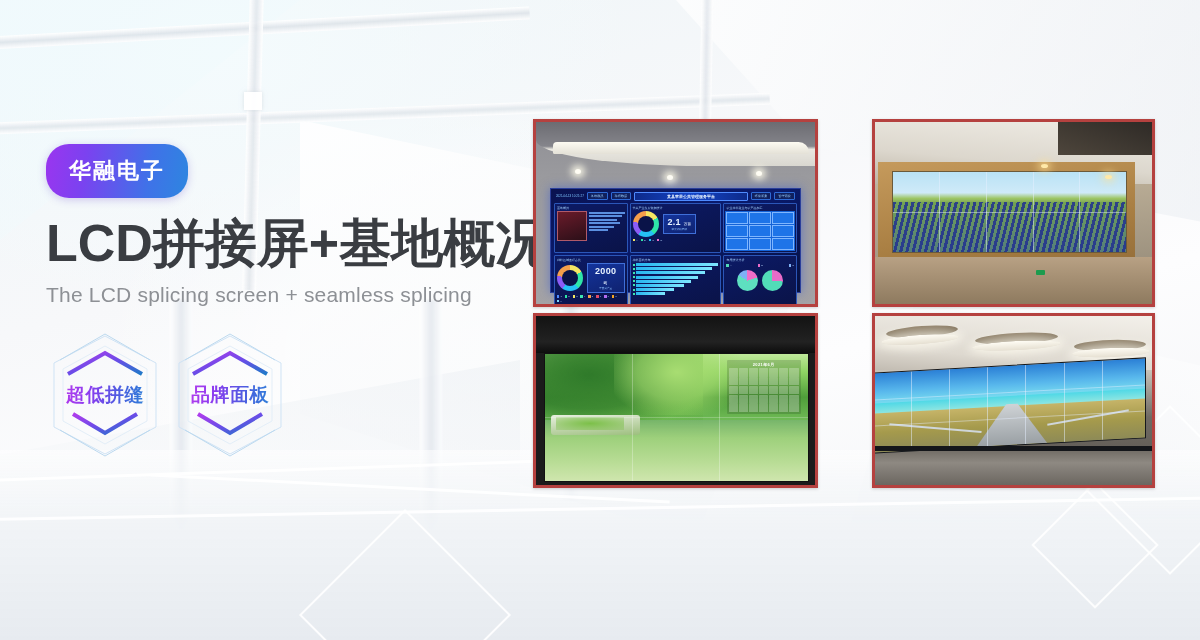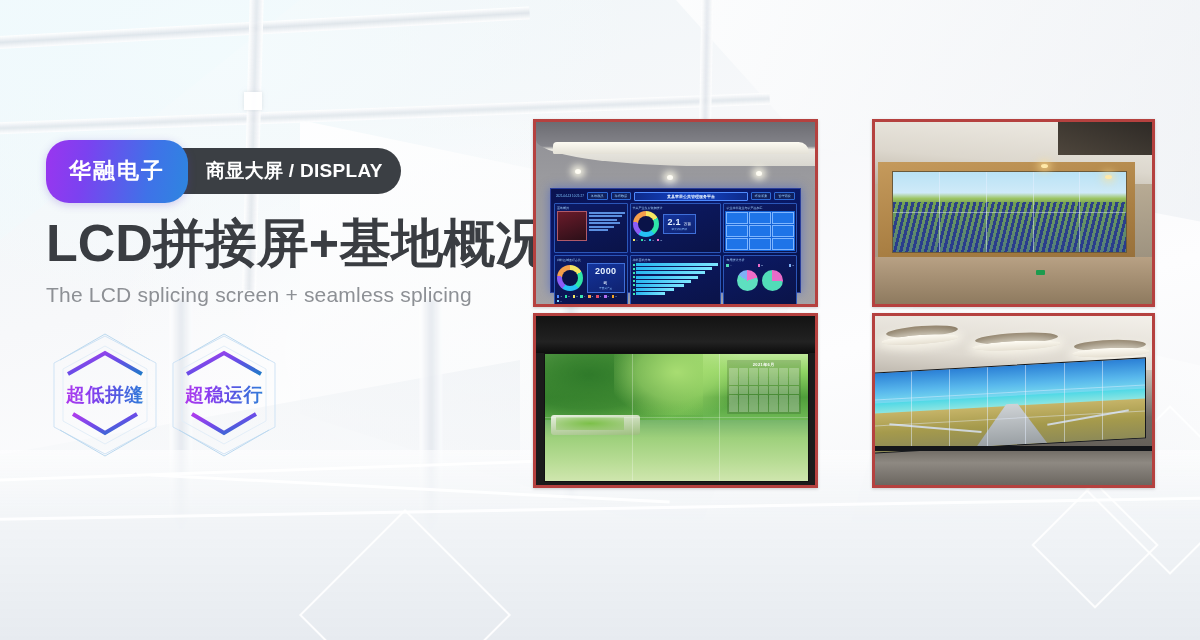--- a/index.html
+++ b/index.html
@@ -74,37 +74,37 @@
   .left-col { position:absolute; left:46px; top:148px; width:480px; }
 
   .badge-row { display:flex; align-items:center; height:46px; position:relative; }
   .badge-dark {
     position:absolute; left:0; top:0; height:46px;
     padding:0 18px 0 160px; display:flex; align-items:center;
     background:#3b3f44; border-radius:23px; color:#fff;
     font-size:19px; font-weight:bold; letter-spacing:.3px; white-space:nowrap;
   }
   .badge-pill {
-    position:relative; z-index:2; height:63px; min-width:142px;
+    position:relative; z-index:2; height:54px; min-width:142px;
     display:flex; align-items:center; justify-content:center;
     background:linear-gradient(100deg,#9b35ef 0%,#7b42f0 28%,#3f72e8 72%,#2d86e0 100%);
     border-radius:23px; color:#fff; font-size:22px; font-weight:bold;
     letter-spacing:2px; box-shadow:0 2px 8px rgba(90,60,200,.25);
   }
 
   .headline {
     margin-top:22px; font-size:52px; font-weight:bold; color:#3a3d42;
     letter-spacing:0px; line-height:1.06; white-space:nowrap;
   }
   .subline {
     margin-top:12px; font-size:21px; color:#8d9095; letter-spacing:.2px; white-space:nowrap;
   }
 
   
-  .hex-row { position:absolute; left:46px; top:330px; display:flex; gap:1px; }
+  .hex-row { position:absolute; left:46px; top:330px; display:flex; gap:7px; }
   .hex { position:relative; width:118px; height:130px;
          display:flex; align-items:center; justify-content:center; }
   .hex svg { position:absolute; left:0; top:0; }
   .hex-label {
     position:relative; z-index:3; font-size:19px; font-weight:bold;
     letter-spacing:.5px; white-space:nowrap;
     background:linear-gradient(95deg,#b13ced 0%,#8b3cf0 30%,#4a5fe0 70%,#2f7fd8 100%);
     -webkit-background-clip:text; background-clip:text; color:transparent;
   }
 
@@ -269,23 +269,20 @@
   <div class="floor"></div>
   <div class="floor-line fl1"></div>
   <div class="floor-line fl2"></div>
   <div class="floor-line fl3"></div>
   <div class="diamond d1"></div>
   <div class="diamond d2"></div>
   <div class="diamond d3"></div>
 
   <div class="left-col">
     <div class="badge-row">
-      <div class="badge-dark">
-        <span>商显大屏 / DISPLAY</span>
-      </div>
       <div class="badge-pill">
         <span>华融电子</span>
       </div>
     </div>
 
     <div class="headline">LCD拼接屏+基地概况</div>
     <div class="subline">The LCD splicing screen + seamless splicing</div>
   </div>
 
   <div class="hex-row">
@@ -313,21 +310,21 @@
 
     <div class="hex">
       <svg width="118" height="130" viewBox="0 0 118 130">
         <polygon points="59,6 110,33 110,97 59,124 8,97 8,33" fill="none" stroke="#cfe3f5" stroke-width="1"></polygon>
         <polygon points="59,16 101,39 101,91 59,114 17,91 17,39" fill="none" stroke="#e3eef8" stroke-width="1"></polygon>
         <polyline points="22,44 59,23 96,44" fill="none" stroke="url(#g0)" stroke-width="4"></polyline>
         <polyline points="27,84 59,103 91,84" fill="none" stroke="url(#g0)" stroke-width="4"></polyline>
         <polyline points="14,30 59,4 104,30" fill="none" stroke="#bcd9ef" stroke-width="1"></polyline>
         <polyline points="14,100 59,126 104,100" fill="none" stroke="#bcd9ef" stroke-width="1"></polyline>
       </svg>
-      <span class="hex-label">超稳运行</span>
+      <span class="hex-label">品牌面板</span>
     </div>
   </div>
 
   <div class="photo pl-tl">
     <div class="ph-inner">
       <div class="room1"></div>
       <div class="ceil1"></div>
       <div class="ceil1b"></div>
       <div class="spot" style="left:14%;top:26%"></div>
       <div class="spot" style="left:47%;top:29%"></div>

